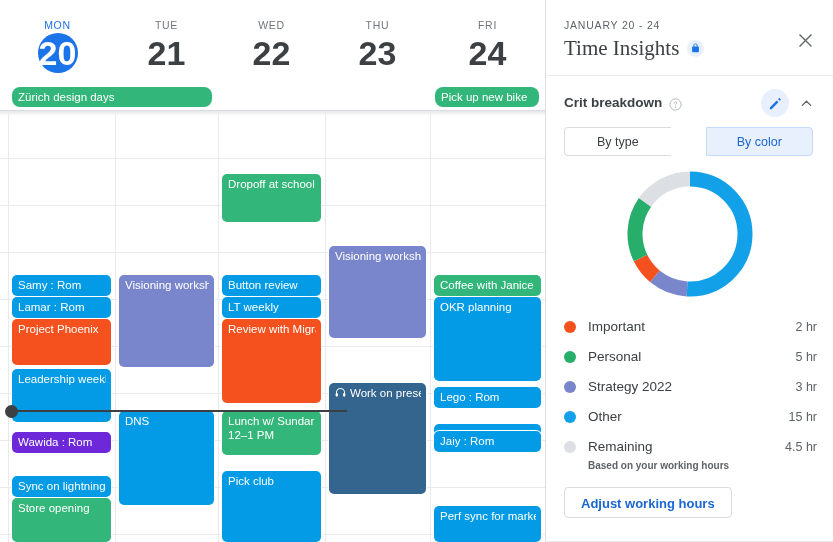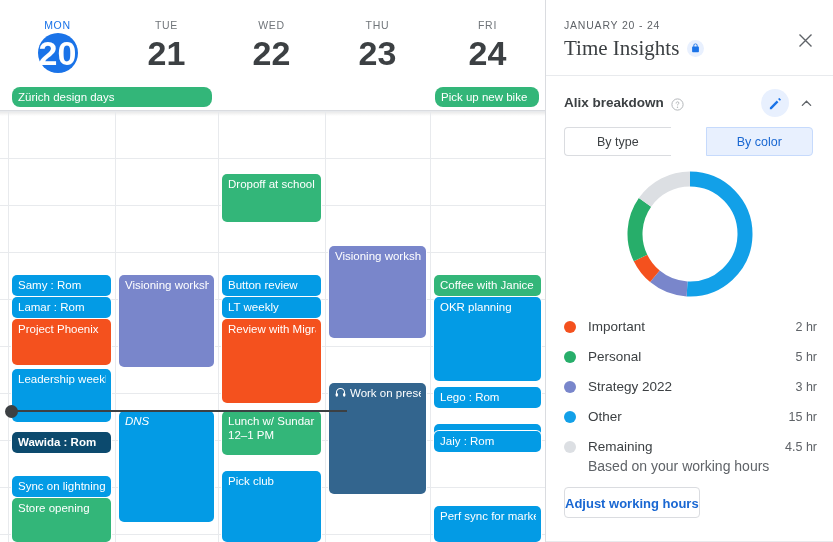--- a/index.html
+++ b/index.html
@@ -268,28 +268,29 @@
     line-height: 20px;
   }
   .legend-val {
     margin-left: auto;
     font-size: 12.5px;
     color: #5f6368;
     line-height: 20px;
   }
   .legend-note {
     margin: -4px 0 0 24px;
-    font-size: 14px;
+    font-size: 10px;
     color: #5f6368;
     line-height: 16px;
+    font-weight: bold;
   }
   .adjust-btn {
     margin: 13px 0 0 18px;
     display: inline-block;
-    padding: 0 0;
+    padding: 0 16px;
     height: 31px; line-height: 31px;
     border: 1px solid #dadce0;
     border-radius: 4px;
     color: #1967d2;
     font-size: 13px;
     font-weight: 700;
     background: #fff;
     cursor: pointer;
   }
   .panel-bottom-sep {
@@ -380,21 +381,21 @@
         </div>
         <div class="event" style="left: 222px; width: 99px; top: 208px; height: 84px; background: rgb(244, 81, 30);">
           <span class="etitle">Review with Migration</span>
         </div>
         <div class="event" style="left: 434px; width: 107px; top: 164px; height: 21px; background: rgb(51, 182, 121);">
           <span class="etitle">Coffee with Janice</span>
         </div>
         <div class="event" style="left: 434px; width: 107px; top: 186px; height: 84px; background: rgb(3, 155, 229);">
           <span class="etitle">OKR planning</span>
         </div>
-        <div class="event" style="left: 119px; width: 95px; top: 300px; height: 111px; background: rgb(3, 155, 229); font-style: italic;">
+        <div class="event" style="left: 119px; width: 95px; top: 300px; height: 94px; background: rgb(3, 155, 229);">
           <span class="etitle">DNS</span>
         </div>
         <div class="event" style="left: 222px; width: 99px; top: 300px; height: 44px; background: rgb(51, 182, 121);">
           <span class="etitle">Lunch w/ Sundar</span>
           <span class="esub">12–1 PM</span>
         </div>
         <div class="event with-icon" style="left: 329px; width: 97px; top: 272px; height: 111px; background: rgb(51, 101, 142);">
           <span class="etitle"><span class="hp-icon"><svg width="11" height="11" viewBox="0 0 12 12">
                 <path d="M1.6 7.2V6a4.4 4.4 0 0 1 8.8 0v1.2" fill="none" stroke="#fff" stroke-width="1.1" stroke-linecap="round"></path>
                 <rect x="0.7" y="6.6" width="2.5" height="4" rx="1.2" fill="#fff"></rect>
@@ -403,21 +404,21 @@
         </div>
         <div class="event" style="left: 434px; width: 107px; top: 276px; height: 21px; background: rgb(3, 155, 229);">
           <span class="etitle">Lego : Rom</span>
         </div>
         <div class="event" style="left: 434px; width: 107px; top: 313px; height: 21px; background: rgb(3, 155, 229);">
           <span class="etitle">Alix : Rom</span>
         </div>
         <div class="event" style="left: 434px; width: 107px; top: 320px; height: 21px; background: rgb(3, 155, 229);">
           <span class="etitle">Jaiy : Rom</span>
         </div>
-        <div class="event" style="left: 12px; width: 99px; top: 321px; height: 21px; background: #0c4a6e; font-weight: bold;">
+        <div class="event" style="left: 12px; width: 99px; top: 321px; height: 21px; background: #6d28d9;">
           <span class="etitle">Wawida : Rom</span>
         </div>
         <div class="event" style="left: 12px; width: 99px; top: 365px; height: 21px; background: rgb(3, 155, 229);">
           <span class="etitle">Sync on lightning</span>
         </div>
         <div class="event" style="left: 12px; width: 99px; top: 387px; height: 44px; background: rgb(51, 182, 121);">
           <span class="etitle">Store opening</span>
         </div>
         <div class="event" style="left: 222px; width: 99px; top: 360px; height: 71px; background: rgb(3, 155, 229);">
           <span class="etitle">Pick club</span>
@@ -445,21 +446,21 @@
       </div>
       <div class="close-btn">
         <svg width="15" height="15" viewBox="0 0 15 15">
           <path d="M1.5 1.5 L13.5 13.5 M13.5 1.5 L1.5 13.5" stroke="#5f6368" stroke-width="1.4" fill="none"></path>
         </svg>
       </div>
     </div>
 
     <div class="section">
       <div class="section-head">
-        <div class="section-title">Alix breakdown</div>
+        <div class="section-title">Crit breakdown</div>
         <span class="help-icon">
           <svg width="13" height="13" viewBox="0 0 13 13">
             <circle cx="6.5" cy="6.5" r="5.6" fill="none" stroke="#80868b" stroke-width="1"></circle>
             <path d="M5.1 5.1c0-.8.7-1.3 1.4-1.3.8 0 1.4.5 1.4 1.2 0 .9-1.3 1-1.3 2" fill="none" stroke="#80868b" stroke-width="1" stroke-linecap="round"></path>
             <circle cx="6.5" cy="9.3" r=".7" fill="#80868b"></circle>
           </svg>
         </span>
         <div class="spacer"></div>
         <div class="edit-btn">
           <svg width="15" height="15" viewBox="0 0 16 16">

